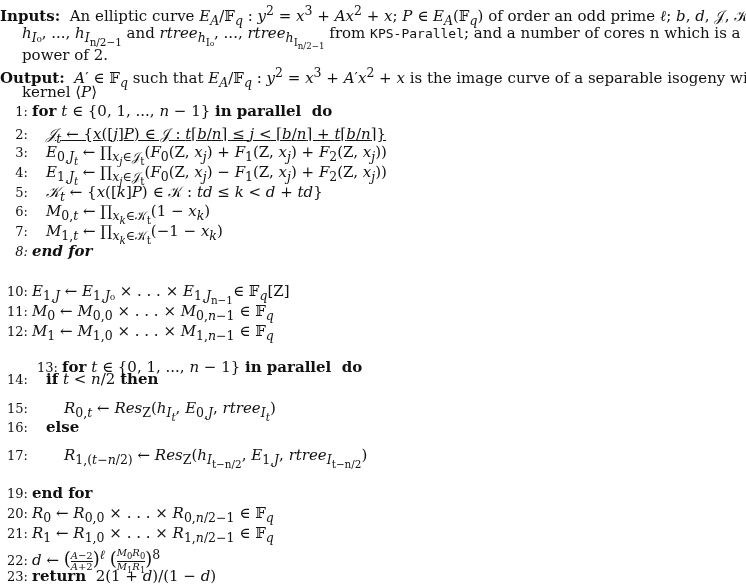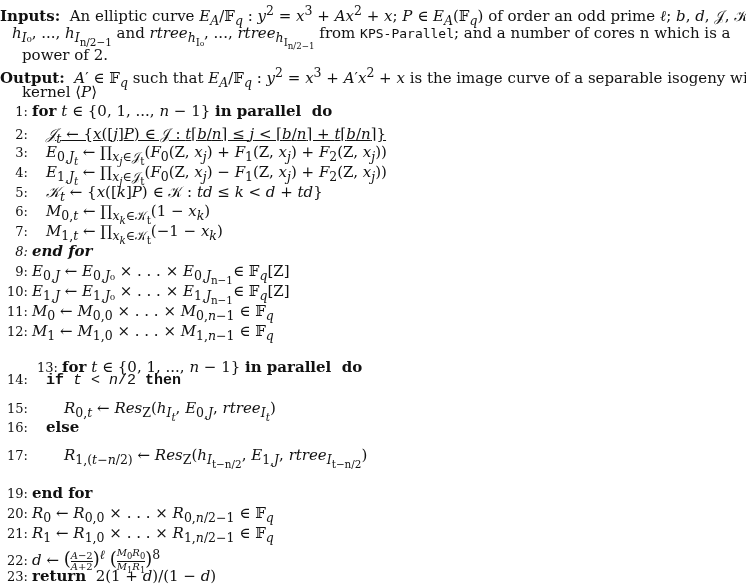--- a/index.html
+++ b/index.html
@@ -18,21 +18,21 @@
 </style>
 </head>
 <body>
 
 <div class="page">
 
   <div class="line" style="top:2px;">
     <span class="b">Inputs:</span>
     <span>&nbsp;An elliptic curve <i>E<sub>A</sub></i>/𝔽<sub><i>q</i></sub> : <i>y</i><sup>2</sup> = <i>x</i><sup>3</sup> + <i>Ax</i><sup>2</sup> + <i>x</i>; <i>P</i> ∈ <i>E<sub>A</sub></i>(𝔽<sub><i>q</i></sub>) of order an odd prime <i>ℓ</i>; <i>b</i>, <i>d</i>, 𝒥, 𝒦,</span>
   </div>
-  <div class="line" style="top:24px; left:12px;">
+  <div class="line" style="top:24px; left:22px;">
     <span><i>h</i><sub><i>I</i>₀</sub>, ..., <i>h</i><sub><i>I</i><sub>n/2−1</sub></sub> and <i>rtree</i><sub><i>h</i><sub>I₀</sub></sub>, ..., <i>rtree</i><sub><i>h</i><sub>I<sub>n/2−1</sub></sub></sub> from </span><span class="mono">KPS-Parallel</span><span>; and a number of cores n which is a</span>
   </div>
   <div class="line" style="top:46px; left:22px;">power of 2.</div>
 
   <div class="line" style="top:64px;">
     <span class="b">Output:</span>
     <span>&nbsp;<i>A</i>′ ∈ 𝔽<sub><i>q</i></sub> such that <i>E<sub>A</sub></i>/𝔽<sub><i>q</i></sub> : <i>y</i><sup>2</sup> = <i>x</i><sup>3</sup> + <i>A</i>′<i>x</i><sup>2</sup> + <i>x</i> is the image curve of a separable isogeny with</span>
   </div>
   <div class="line" style="top:83px; left:22px;">kernel ⟨<i>P</i>⟩</div>
 
@@ -45,31 +45,30 @@
   <div class="line ind" style="top:163px;"><span class="num" style="margin-left:-32px;">4:</span><span style="padding-left:14px;"><i>E</i><sub>1,<i>J<sub>t</sub></i></sub> ← ∏<sub><i>x<sub>j</sub></i>∈𝒥<sub>t</sub></sub>(<i>F</i><sub>0</sub>(Z, <i>x<sub>j</sub></i>) − <i>F</i><sub>1</sub>(Z, <i>x<sub>j</sub></i>) + <i>F</i><sub>2</sub>(Z, <i>x<sub>j</sub></i>))</span></div>
 
   <div class="line ind" style="top:183px;"><span class="num" style="margin-left:-32px;">5:</span><span style="padding-left:14px;"><i>𝒦<sub>t</sub></i> ← {<i>x</i>([<i>k</i>]<i>P</i>) ∈ 𝒦 : <i>td</i> ≤ <i>k</i> &lt; <i>d</i> + <i>td</i>}</span></div>
 
   <div class="line ind" style="top:202px;"><span class="num" style="margin-left:-32px;">6:</span><span style="padding-left:14px;"><i>M</i><sub>0,<i>t</i></sub> ← ∏<sub><i>x<sub>k</sub></i>∈𝒦<sub>t</sub></sub>(1 − <i>x<sub>k</sub></i>)</span></div>
 
   <div class="line ind" style="top:222px;"><span class="num" style="margin-left:-32px;">7:</span><span style="padding-left:14px;"><i>M</i><sub>1,<i>t</i></sub> ← ∏<sub><i>x<sub>k</sub></i>∈𝒦<sub>t</sub></sub>(−1 − <i>x<sub>k</sub></i>)</span></div>
 
   <div class="line" style="top:242px;font-style:italic;"><span class="num">8:</span><b>end for</b></div>
 
-  <div class="line" style="top:262px;"><span class="num">9:</span><i>E</i><sub>0,<i>J</i></sub> ← <i>E</i><sub>0,<i>J</i>₀</sub> × . . . × <i>E</i><sub>0,<i>J</i><sub>n−1</sub></sub>∈ 𝔽<sub><i>q</i></sub>[Z]</div>
 
   <div class="line" style="top:282px;"><span class="num">10:</span><i>E</i><sub>1,<i>J</i></sub> ← <i>E</i><sub>1,<i>J</i>₀</sub> × . . . × <i>E</i><sub>1,<i>J</i><sub>n−1</sub></sub>∈ 𝔽<sub><i>q</i></sub>[Z]</div>
 
   <div class="line" style="top:302px;"><span class="num">11:</span><i>M</i><sub>0</sub> ← <i>M</i><sub>0,0</sub> × . . . × <i>M</i><sub>0,<i>n</i>−1</sub> ∈ 𝔽<sub><i>q</i></sub></div>
 
   <div class="line" style="top:322px;"><span class="num">12:</span><i>M</i><sub>1</sub> ← <i>M</i><sub>1,0</sub> × . . . × <i>M</i><sub>1,<i>n</i>−1</sub> ∈ 𝔽<sub><i>q</i></sub></div>
 
   <div class="line" style="top:358px;margin-left:30px;"><span class="num">13:</span><b>for</b> <i>t</i> ∈ {0, 1, ..., <i>n</i> − 1} <b>in parallel &nbsp;do</b></div>
 
-  <div class="line" style="top:370px;"><span class="num">14:</span><span style="padding-left:14px;font-family:Liberation Mono, monospace;"><b>if</b> <i>t</i> &lt; <i>n</i>/2 <b>then</b></span></div>
+  <div class="line" style="top:370px;"><span class="num">14:</span><span style="padding-left:14px;"><b>if</b> <i>t</i> &lt; <i>n</i>/2 <b>then</b></span></div>
 
   <div class="line" style="top:399px;"><span class="num">15:</span><span style="padding-left:32px;"><i>R</i><sub>0,<i>t</i></sub> ← <i>Res</i><sub>Z</sub>(<i>h</i><sub><i>I<sub>t</sub></i></sub>, <i>E</i><sub>0,<i>J</i></sub>, <i>rtree</i><sub><i>I<sub>t</sub></i></sub>)</span></div>
 
   <div class="line" style="top:418px;"><span class="num">16:</span><span style="padding-left:14px;"><b>else</b></span></div>
 
   <div class="line" style="top:446px;"><span class="num">17:</span><span style="padding-left:32px;"><i>R</i><sub>1,(<i>t</i>−<i>n</i>/2)</sub> ← <i>Res</i><sub>Z</sub>(<i>h</i><sub><i>I</i><sub>t−n/2</sub></sub>, <i>E</i><sub>1,<i>J</i></sub>, <i>rtree</i><sub><i>I</i><sub>t−n/2</sub></sub>)</span></div>
 
 
   <div class="line" style="top:484px;"><span class="num">19:</span><b>end for</b></div>
 

